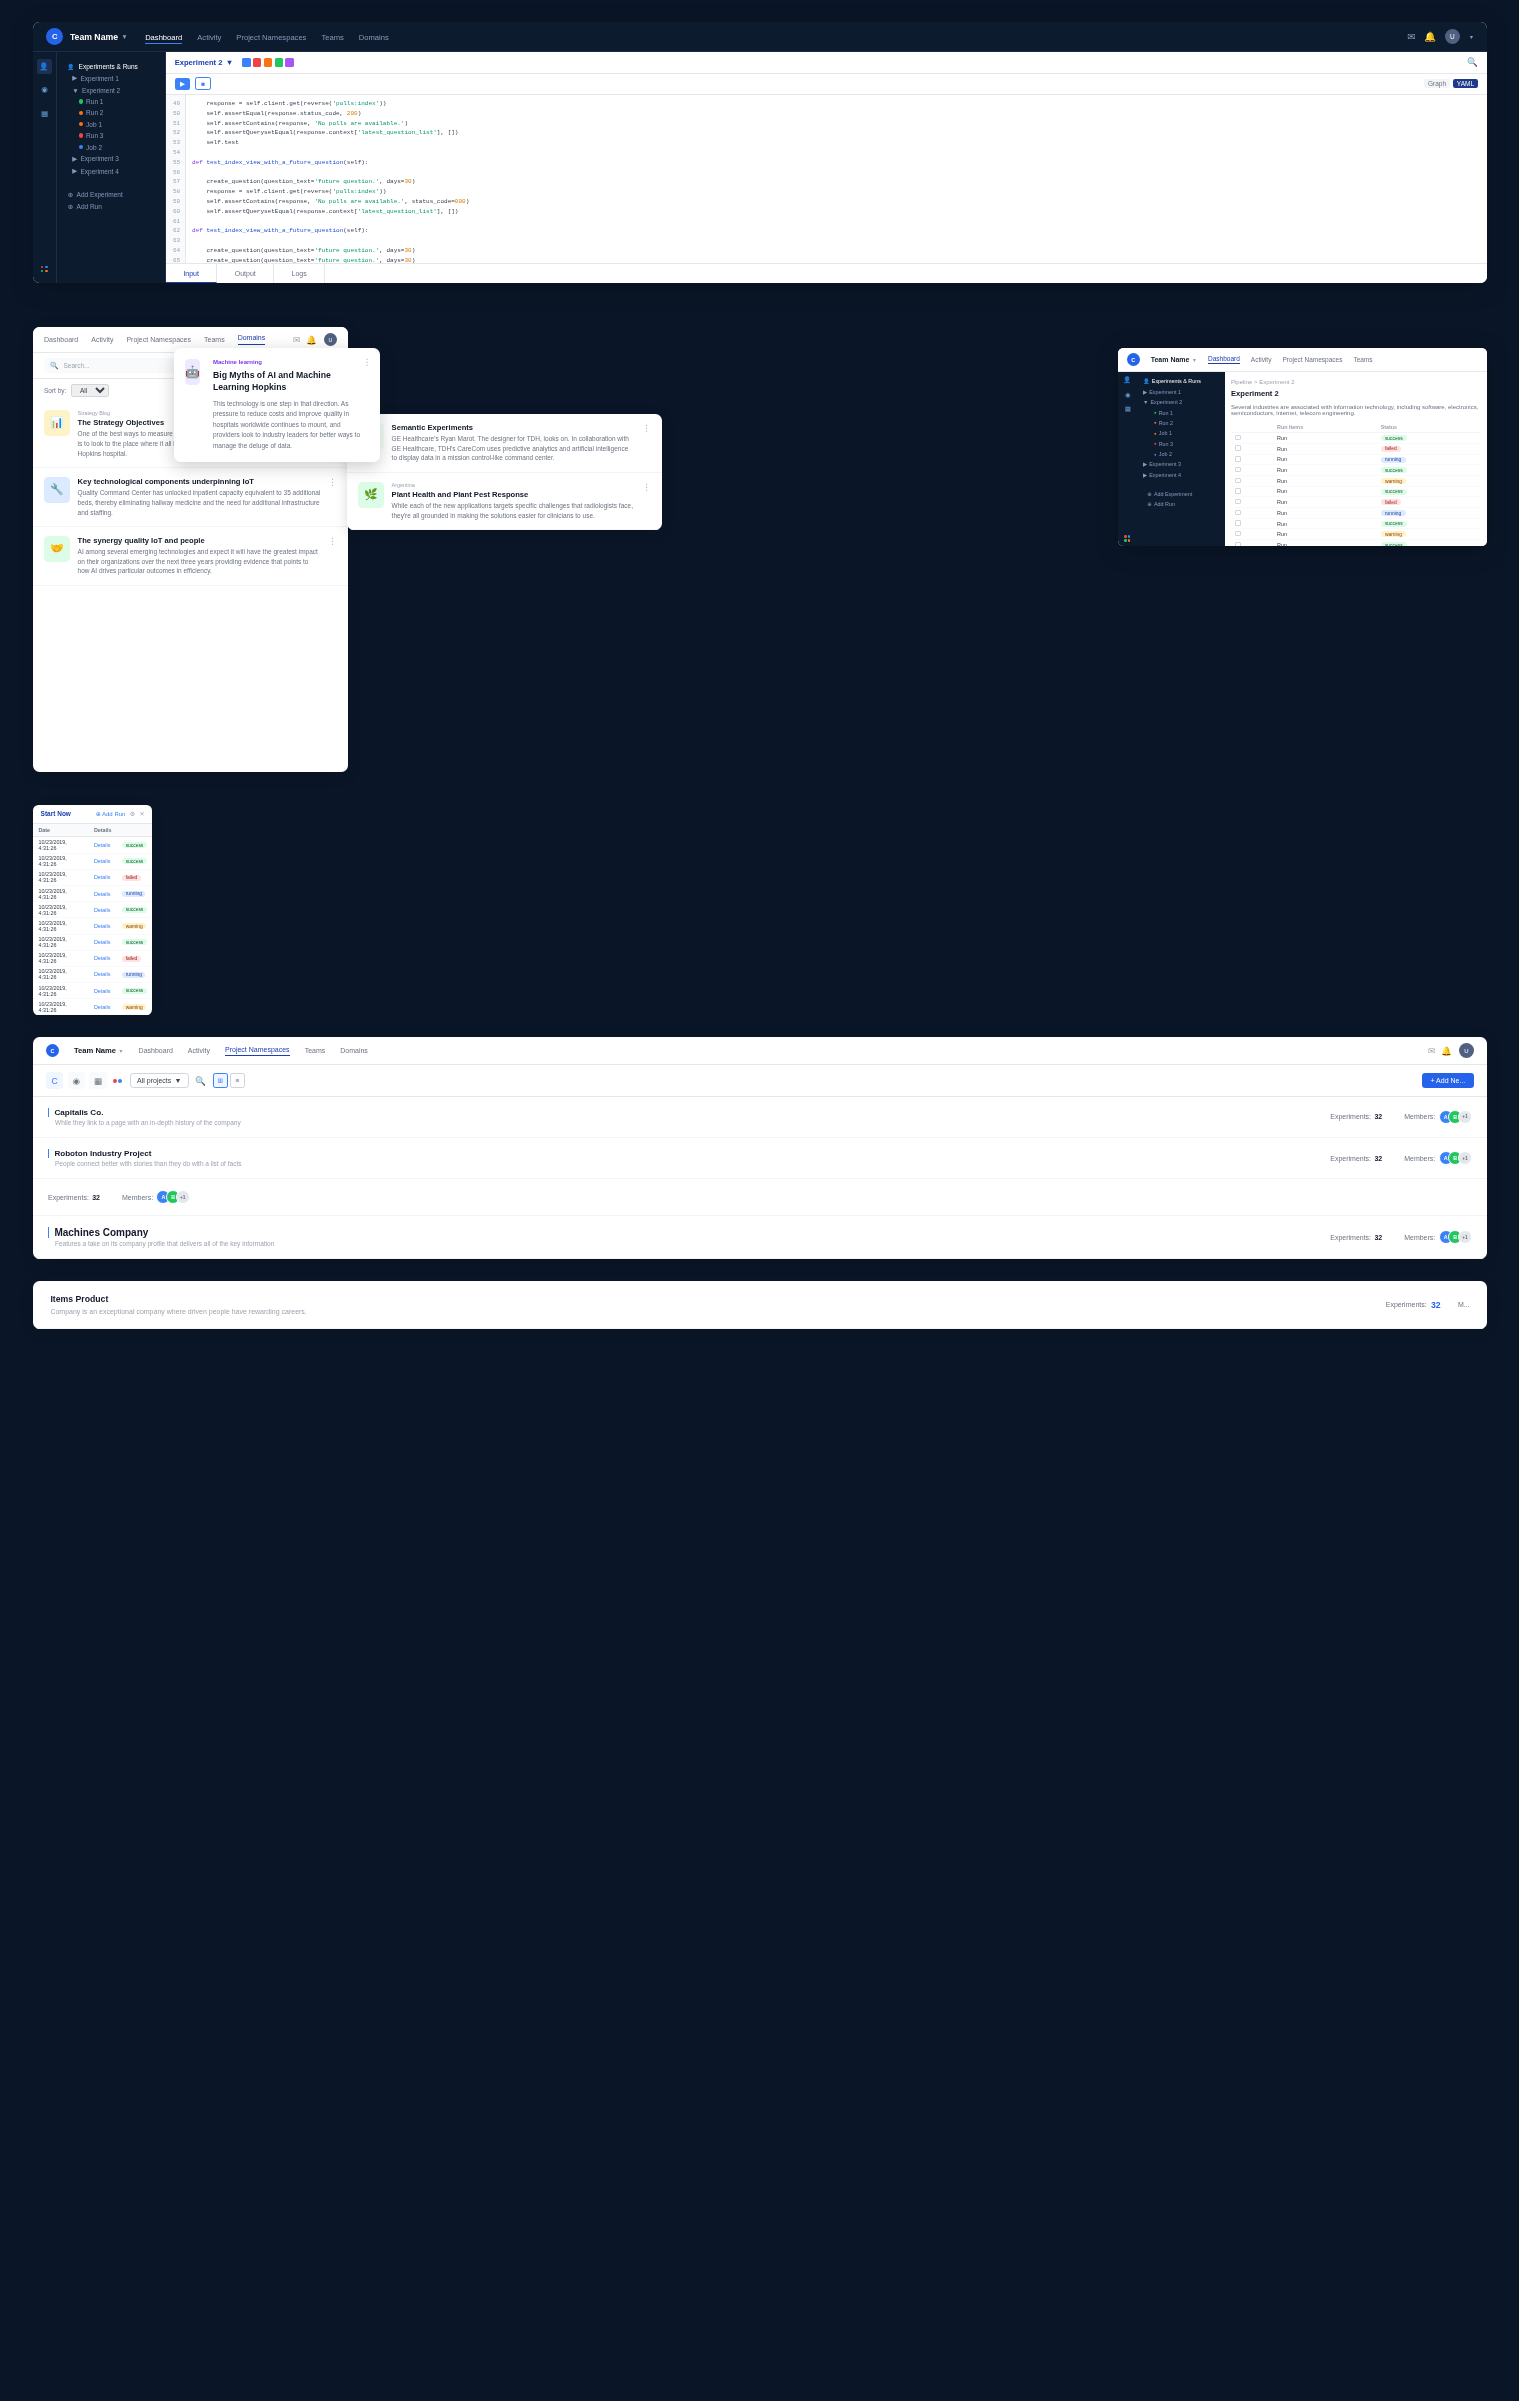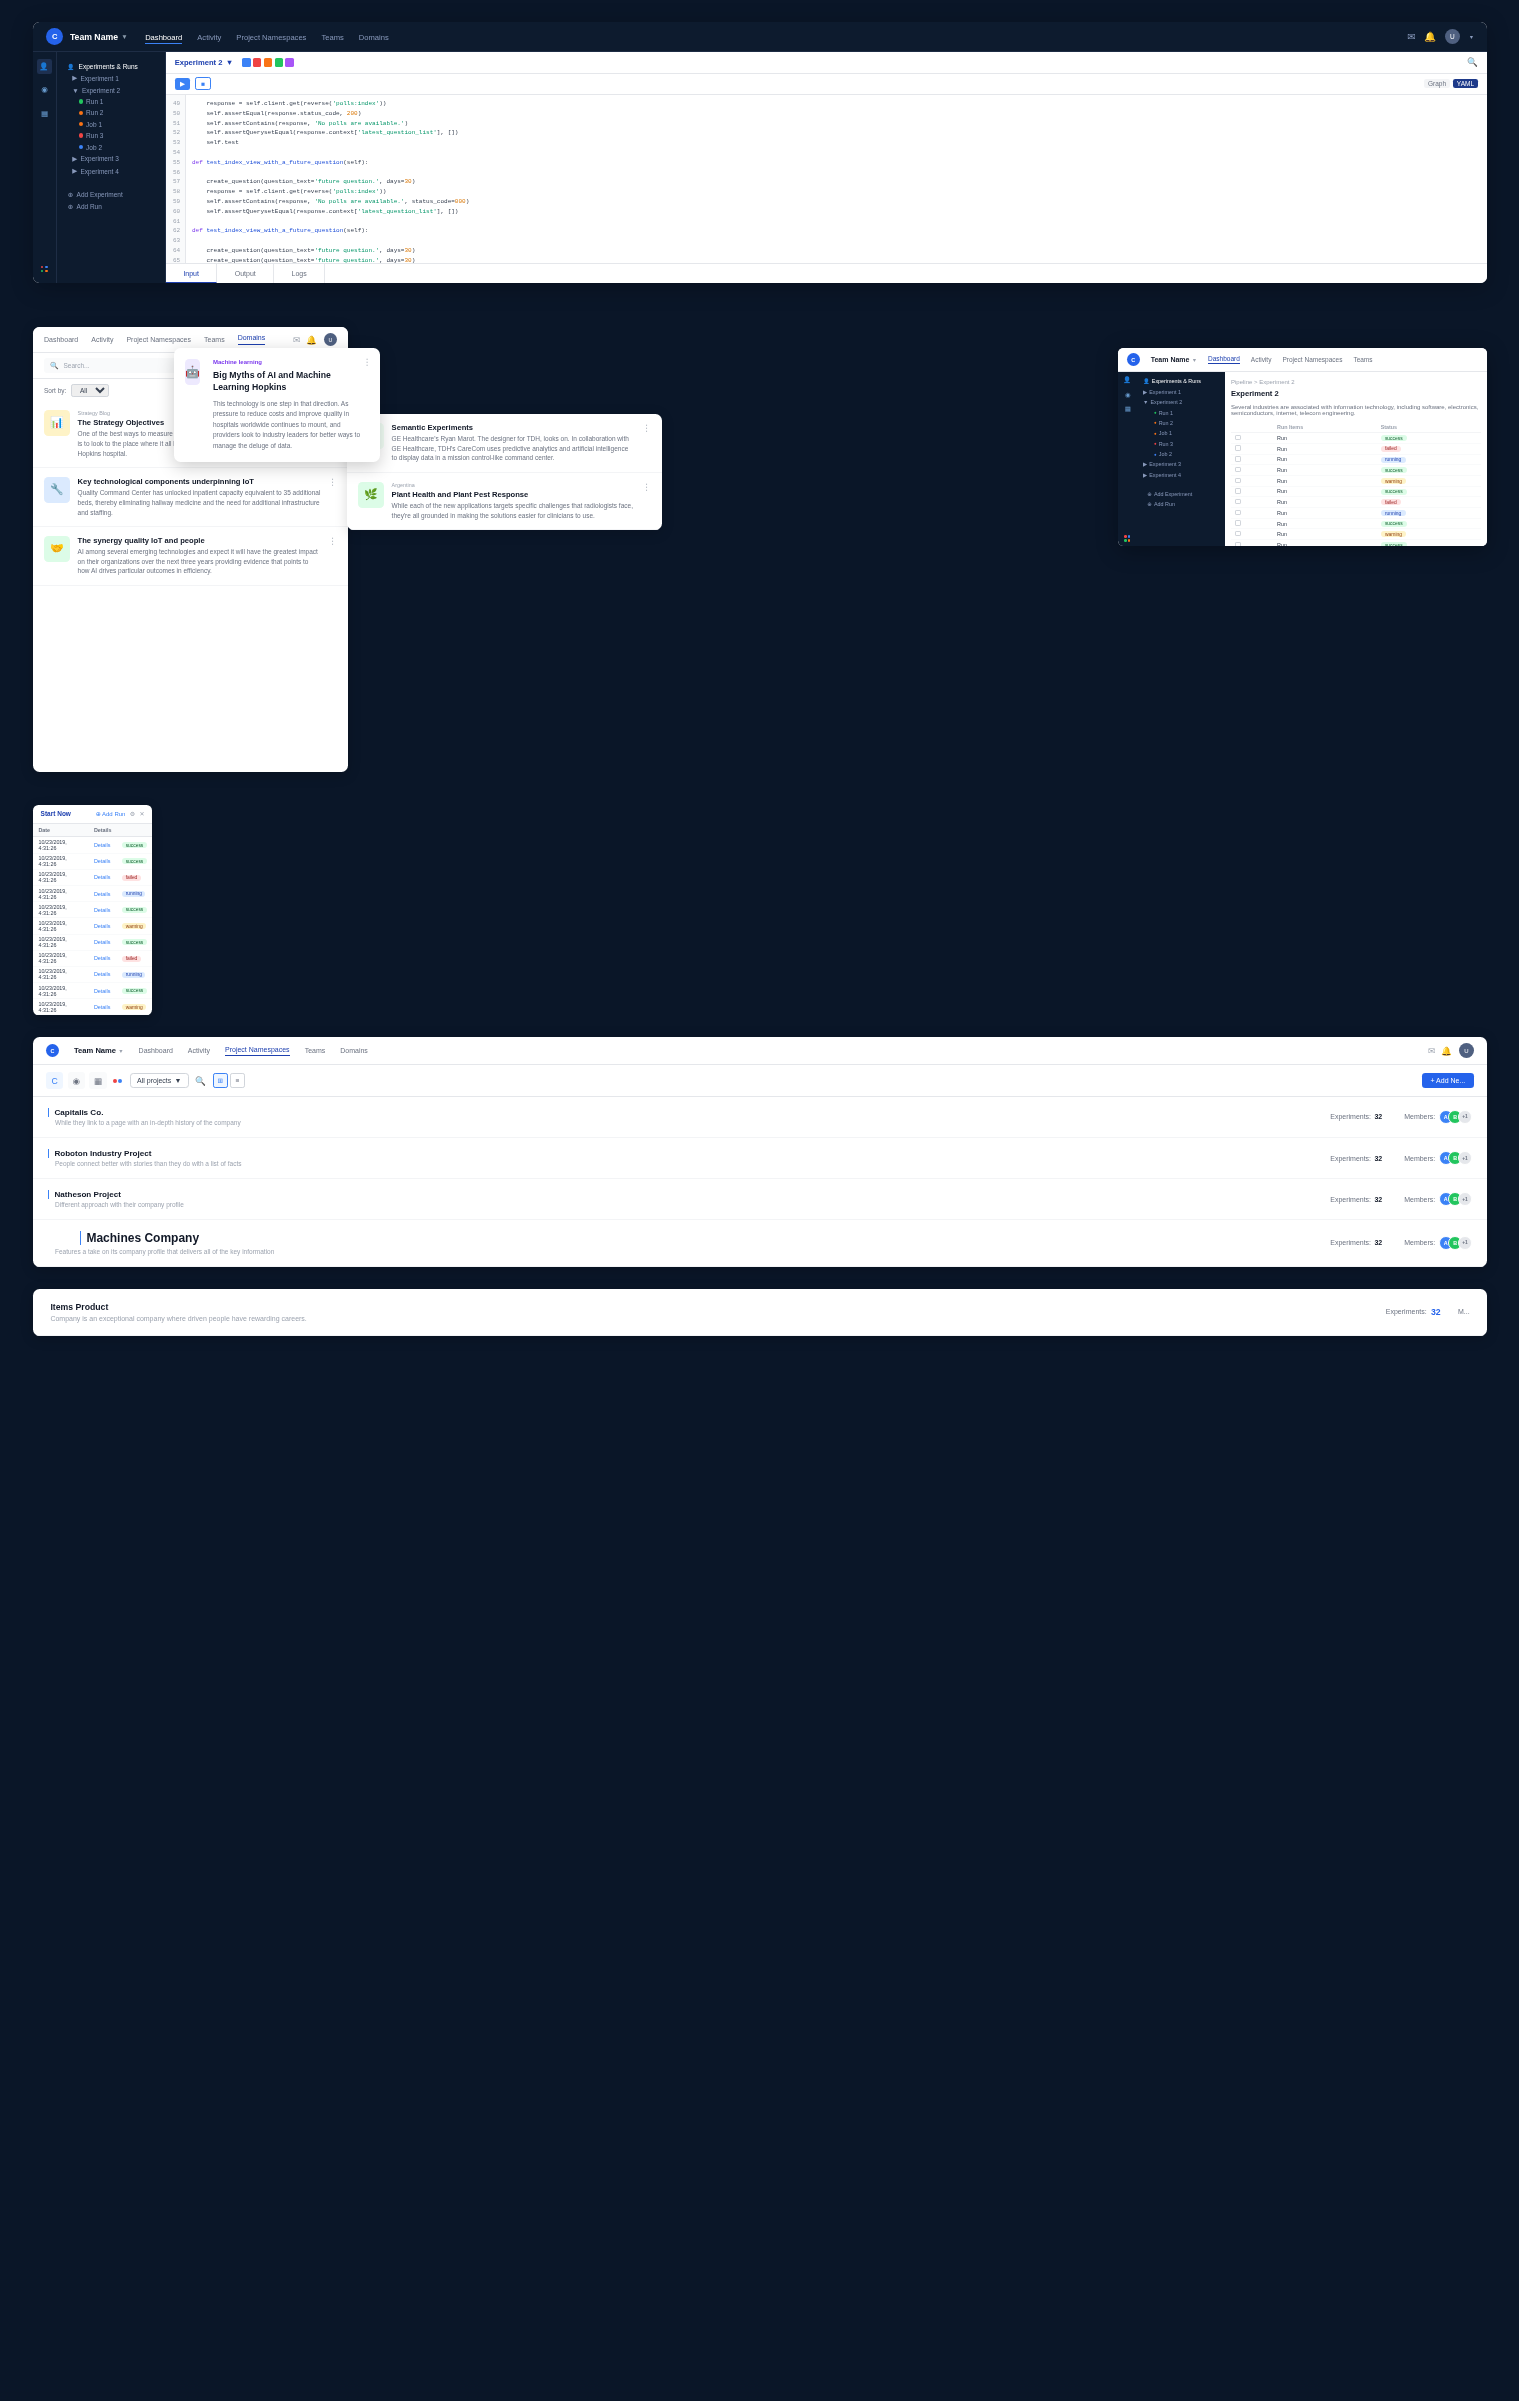--- a/index.html
+++ b/index.html
@@ -1026,40 +1026,36 @@
       <div style="display:flex;align-items:center;gap:3.3px;color:#6b7280;font-size:7px;">
         <span>Members:</span>
         <div style="display:flex;">
           <div style="width:14px;height:14px;border-radius:50%;border:1.1px solid #fff;display:flex;align-items:center;justify-content:center;font-size:5.4px;color:#fff;font-weight:600;background:#3b82f6;">A</div>
           <div style="width:14px;height:14px;border-radius:50%;border:1.1px solid #fff;margin-left:-4.3px;display:flex;align-items:center;justify-content:center;font-size:5.4px;color:#fff;font-weight:600;background:#22c55e;">B</div>
           <div style="width:14px;height:14px;border-radius:50%;border:1.1px solid #fff;margin-left:-4.3px;display:flex;align-items:center;justify-content:center;font-size:4.9px;color:#fff;font-weight:600;background:#e5e7eb;color:#6b7280;">+1</div>
         </div>
       </div>
     </div>
         <div style="display: flex; align-items: center; padding: 11px 15px; border-bottom: 0.5px solid rgb(243, 244, 246);">
-      <div style="flex:1;">
-        <div style="font-size:8.1px;font-weight:600;color:#111827;margin-bottom:2.2px;border-left:1.6px solid #3b82f6;padding-left:5.4px;">Natheson Project</div>
-        <div style="font-size:6.5px;color:#9ca3af;padding-left:7px;">Different approach with their company profile</div>
-      </div>
       <div style="display:flex;align-items:center;gap:3.3px;color:#6b7280;font-size:7px;margin-right:22px;">
         <span>Experiments:</span>
         <strong style="color:#111827;">32</strong>
       </div>
       <div style="display:flex;align-items:center;gap:3.3px;color:#6b7280;font-size:7px;">
         <span>Members:</span>
         <div style="display:flex;">
           <div style="width:14px;height:14px;border-radius:50%;border:1.1px solid #fff;display:flex;align-items:center;justify-content:center;font-size:5.4px;color:#fff;font-weight:600;background:#3b82f6;">A</div>
           <div style="width:14px;height:14px;border-radius:50%;border:1.1px solid #fff;margin-left:-4.3px;display:flex;align-items:center;justify-content:center;font-size:5.4px;color:#fff;font-weight:600;background:#22c55e;">B</div>
           <div style="width:14px;height:14px;border-radius:50%;border:1.1px solid #fff;margin-left:-4.3px;display:flex;align-items:center;justify-content:center;font-size:4.9px;color:#fff;font-weight:600;background:#e5e7eb;color:#6b7280;">+1</div>
         </div>
       </div>
     </div>
         <div style="display: flex; align-items: center; padding: 11px 15px; border-bottom: 0.5px solid rgb(243, 244, 246);">
       <div style="flex:1;">
-        <div style="font-size:12px;font-weight:600;color:#111827;margin-bottom:2.2px;border-left:1.6px solid #3b82f6;padding-left:5.4px;margin-left:32px;">Machines Company</div>
+        <div style="font-size:10px;font-weight:600;color:#111827;margin-bottom:2.2px;border-left:1.6px solid #3b82f6;padding-left:5.4px;">Machines Company</div>
         <div style="font-size:6.5px;color:#9ca3af;padding-left:7px;">Features a take on its company profile that delivers all of the key information</div>
       </div>
       <div style="display:flex;align-items:center;gap:3.3px;color:#6b7280;font-size:7px;margin-right:22px;">
         <span>Experiments:</span>
         <strong style="color:#111827;">32</strong>
       </div>
       <div style="display:flex;align-items:center;gap:3.3px;color:#6b7280;font-size:7px;">
         <span>Members:</span>
         <div style="display:flex;">
           <div style="width:14px;height:14px;border-radius:50%;border:1.1px solid #fff;display:flex;align-items:center;justify-content:center;font-size:5.4px;color:#fff;font-weight:600;background:#3b82f6;">A</div>

